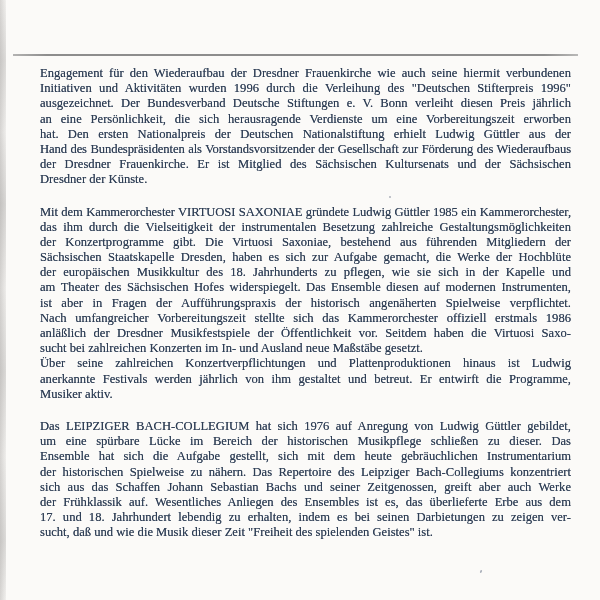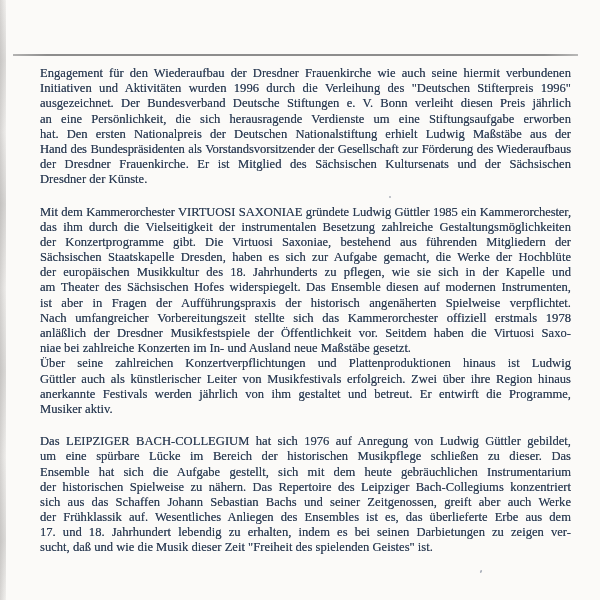--- a/index.html
+++ b/index.html
@@ -81,40 +81,39 @@
 <div class="page">
   <div class="scan-edge"></div>
   <div class="rule"></div>
 
   <div class="text-block">
 
     <div class="paragraph">
       <div class="line">Engagement für den Wiederaufbau der Dresdner Frauenkirche wie auch seine hiermit verbundenen</div>
       <div class="line">Initiativen und Aktivitäten wurden 1996 durch die Verleihung des "Deutschen Stifterpreis 1996"</div>
       <div class="line">ausgezeichnet. Der Bundesverband Deutsche Stiftungen e. V. Bonn verleiht diesen Preis jährlich</div>
-      <div class="line">an eine Persönlichkeit, die sich herausragende Verdienste um eine Stiftungsaufgabe erworben</div>
-      <div class="line">hat. Den ersten Nationalpreis der Deutschen Nationalstiftung erhielt Ludwig Maßstäbe aus der</div>
+      <div class="line">an eine Persönlichkeit, die sich herausragende Verdienste um eine Vorbereitungszeit erworben</div>
+      <div class="line">hat. Den ersten Nationalpreis der Deutschen Nationalstiftung erhielt Ludwig Güttler aus der</div>
       <div class="line" style="letter-spacing: -0.1px;">Hand des Bundespräsidenten als Vorstandsvorsitzender der Gesellschaft zur Förderung des Wiederaufbaus</div>
       <div class="line">der Dresdner Frauenkirche. Er ist Mitglied des Sächsischen Kultursenats und der Sächsischen</div>
       <div class="line end">Dresdner der Künste.</div>
     </div>
 
     <div class="paragraph">
       <div class="line" style="letter-spacing: -0.1px;">Mit dem Kammerorchester VIRTUOSI SAXONIAE gründete Ludwig Güttler 1985 ein Kammerorchester,</div>
       <div class="line">das ihm durch die Vielseitigkeit der instrumentalen Besetzung zahlreiche Gestaltungsmöglichkeiten</div>
       <div class="line">der Konzertprogramme gibt. Die Virtuosi Saxoniae, bestehend aus führenden Mitgliedern der</div>
       <div class="line">Sächsischen Staatskapelle Dresden, haben es sich zur Aufgabe gemacht, die Werke der Hochblüte</div>
       <div class="line">der europäischen Musikkultur des 18. Jahrhunderts zu pflegen, wie sie sich in der Kapelle und</div>
       <div class="line">am Theater des Sächsischen Hofes widerspiegelt. Das Ensemble diesen auf modernen Instrumenten,</div>
       <div class="line">ist aber in Fragen der Aufführungspraxis der historisch angenäherten Spielweise verpflichtet.</div>
-      <div class="line">Nach umfangreicher Vorbereitungszeit stellte sich das Kammerorchester offiziell erstmals 1978</div>
+      <div class="line">Nach umfangreicher Vorbereitungszeit stellte sich das Kammerorchester offiziell erstmals 1986</div>
       <div class="line">anläßlich der Dresdner Musikfestspiele der Öffentlichkeit vor. Seitdem haben die Virtuosi Saxo-</div>
-      <div class="line end">niae bei zahlreiche Konzerten im In- und Ausland neue Maßstäbe gesetzt.</div>
+      <div class="line end">sucht bei zahlreichen Konzerten im In- und Ausland neue Maßstäbe gesetzt.</div>
       <div class="line">Über seine zahlreichen Konzertverpflichtungen und Plattenproduktionen hinaus ist Ludwig</div>
-      <div class="line">Güttler auch als künstlerischer Leiter von Musikfestivals erfolgreich. Zwei über ihre Region hinaus</div>
       <div class="line">anerkannte Festivals werden jährlich von ihm gestaltet und betreut. Er entwirft die Programme,</div>
       <div class="line end">Musiker aktiv.</div>
     </div>
 
     <div class="paragraph">
       <div class="line">Das LEIPZIGER BACH-COLLEGIUM hat sich 1976 auf Anregung von Ludwig Güttler gebildet,</div>
       <div class="line">um eine spürbare Lücke im Bereich der historischen Musikpflege schließen zu dieser. Das</div>
       <div class="line">Ensemble hat sich die Aufgabe gestellt, sich mit dem heute gebräuchlichen Instrumentarium</div>
       <div class="line">der historischen Spielweise zu nähern. Das Repertoire des Leipziger Bach-Collegiums konzentriert</div>
       <div class="line">sich aus das Schaffen Johann Sebastian Bachs und seiner Zeitgenossen, greift aber auch Werke</div>

